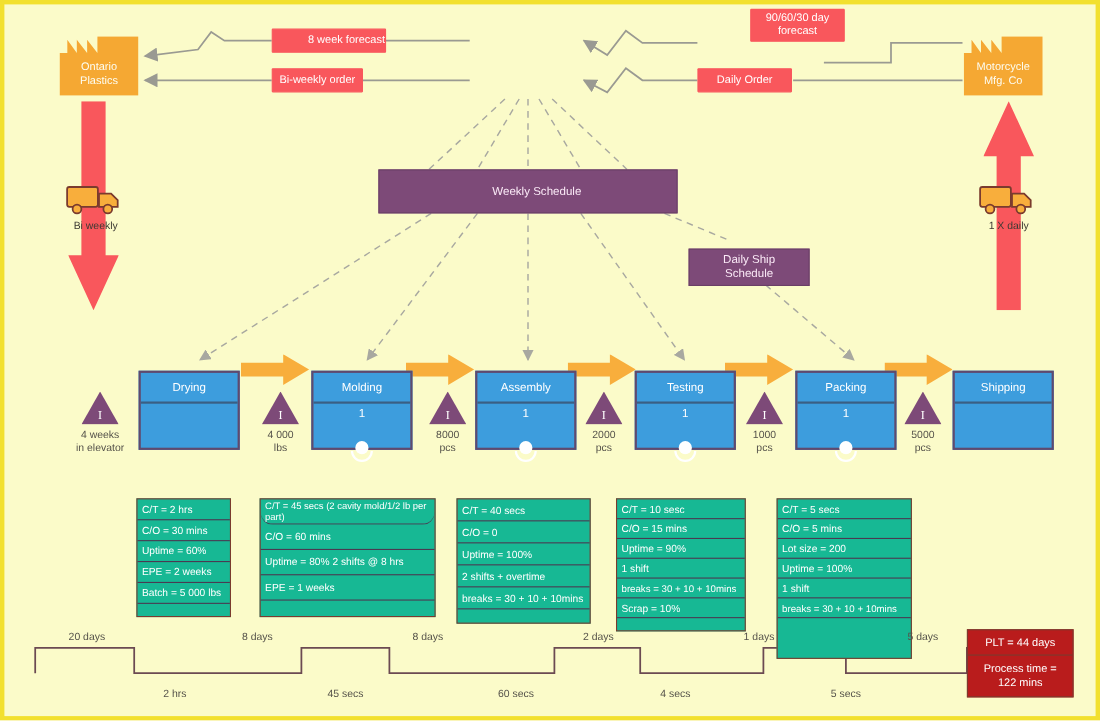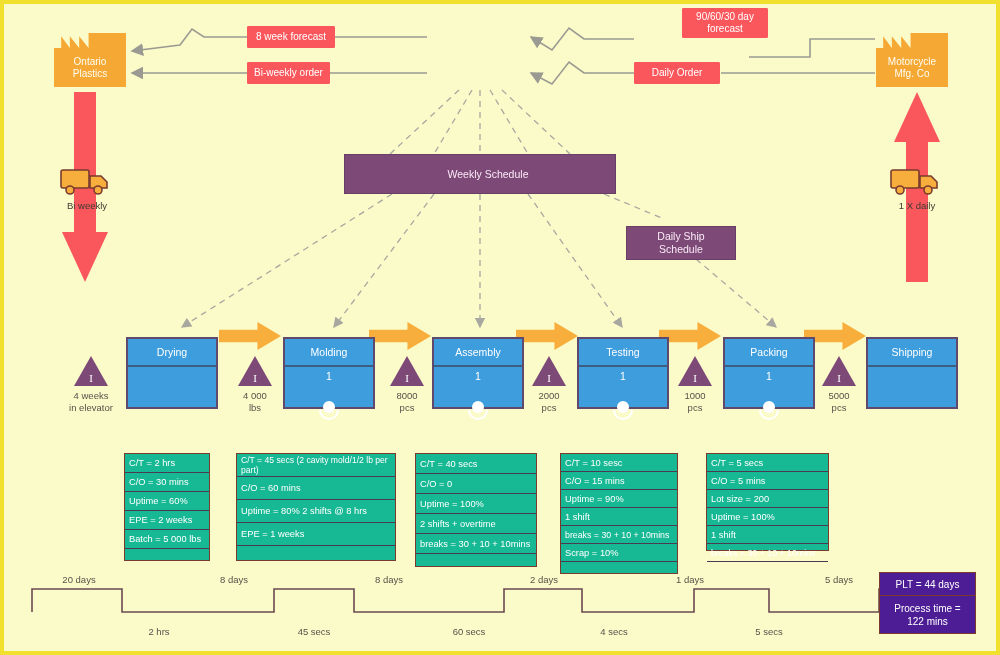--- a/index.html
+++ b/index.html
@@ -43,21 +43,21 @@
       clip-path:polygon(0% 28%,62% 28%,62% 0%,100% 50%,62% 100%,62% 72%,0% 72%);}
 
   
   .dbox{background:#17b894;border:1px solid #7a3b2e;}
   .dbox div{border-bottom:1px solid #4a3a52;color:#ffffff;font-size:9.3px;
       padding:0 4px;display:flex;align-items:center;}
   .dbox div:last-child{border-bottom:none;}
 
   
   .tl-lbl{position:absolute;font-size:9.5px;color:#55524a;text-align:center;}
-  .plt{background:#4c1d95;border:1px solid #7a3b2e;}
+  .plt{background:#b91c1c;border:1px solid #7a3b2e;}
   .plt .r{color:#fff;font-size:10px;line-height:13px;text-align:center;}
   .plt .r1{border-bottom:1px solid #7a3b2e;}
 
   svg.ov{position:absolute;left:0;top:0;width:1000px;height:655px;pointer-events:none;}
 </style>
 </head>
 <body>
 
 <div id="stage">
 
@@ -107,21 +107,21 @@
     </div>
   </div>
 
   <div class="abs factory ctr" style="left:50px;top:29px;flex-direction:column;">
     <div class="factory-lbl" style="margin-top:16px;">
       <span>Ontario</span><br>
       <span>Plastics</span>
     </div>
   </div>
 
-  <div class="abs infobox ctr" style="left:243px;top:22px;width:88px;height:22px;">
+  <div class="abs infobox ctr" style="left:243px;top:22px;width:104px;height:22px;justify-content:flex-end;">
     <span>8 week forecast</span>
   </div>
   <div class="abs infobox ctr" style="left:243px;top:58px;width:83px;height:22px;">
     <span>Bi-weekly order</span>
   </div>
   <div class="abs infobox ctr" style="left:630px;top:4px;width:86px;height:30px;margin-left:48px;">
     <span>90/60/30 day forecast</span>
   </div>
   <div class="abs infobox ctr" style="left:630px;top:58px;width:86px;height:22px;">
     <span>Daily Order</span>
@@ -261,21 +261,21 @@
   <div class="abs dbox" style="left:120px;top:449px;width:86px;height:108px;">
     <div style="height:18px;">C/T = 2 hrs</div>
     <div style="height:18px;text-align:center;">C/O = 30 mins</div>
     <div style="height:18px;">Uptime = 60%</div>
     <div style="height:18px;">EPE = 2 weeks</div>
     <div style="height:18px;">Batch = 5 000 lbs</div>
     <div style="height:18px;"></div>
   </div>
 
   <div class="abs dbox" style="left:232px;top:449px;width:160px;height:108px;">
-    <div style="height:22px;font-size:8.6px;">C/T = 45 secs (2 cavity mold/1/2 lb per part)</div>
+    <div style="height:22px;font-size:8.6px;border-radius:11px;">C/T = 45 secs (2 cavity mold/1/2 lb per part)</div>
     <div style="height:22px;">C/O = 60 mins</div>
     <div style="height:22px;">Uptime = 80% 2 shifts @ 8 hrs</div>
     <div style="height:22px;">EPE = 1 weeks</div>
     <div style="height:20px;"></div>
   </div>
 
   <div class="abs dbox" style="left:411px;top:449px;width:122px;height:114px;">
     <div style="height:19px;">C/T = 40 secs</div>
     <div style="height:19px;">C/O = 0</div>
     <div style="height:19px;">Uptime = 100%</div>
@@ -287,21 +287,21 @@
   <div class="abs dbox" style="left:556px;top:449px;width:118px;height:121px;">
     <div style="height:17px;">C/T = 10 sesc</div>
     <div style="height:17px;">C/O = 15 mins</div>
     <div style="height:17px;">Uptime = 90%</div>
     <div style="height:17px;">1 shift</div>
     <div style="height:17px;font-size:8.8px;">breaks = 30 + 10 + 10mins</div>
     <div style="height:17px;">Scrap = 10%</div>
     <div style="height:17px;"></div>
   </div>
 
-  <div class="abs dbox" style="left:702px;top:449px;width:123px;height:98px;">
+  <div class="abs dbox" style="left:702px;top:449px;width:123px;height:146px;">
     <div style="height:17px;">C/T = 5 secs</div>
     <div style="height:17px;">C/O = 5 mins</div>
     <div style="height:17px;">Lot size = 200</div>
     <div style="height:17px;">Uptime = 100%</div>
     <div style="height:17px;">1 shift</div>
     <div style="height:17px;font-size:8.8px;">breaks = 30 + 10 + 10mins</div>
     <div style="height:17px;"></div>
   </div>
 
   <div class="tl-lbl" style="left:35px;top:570px;width:80px;">20 days</div>

